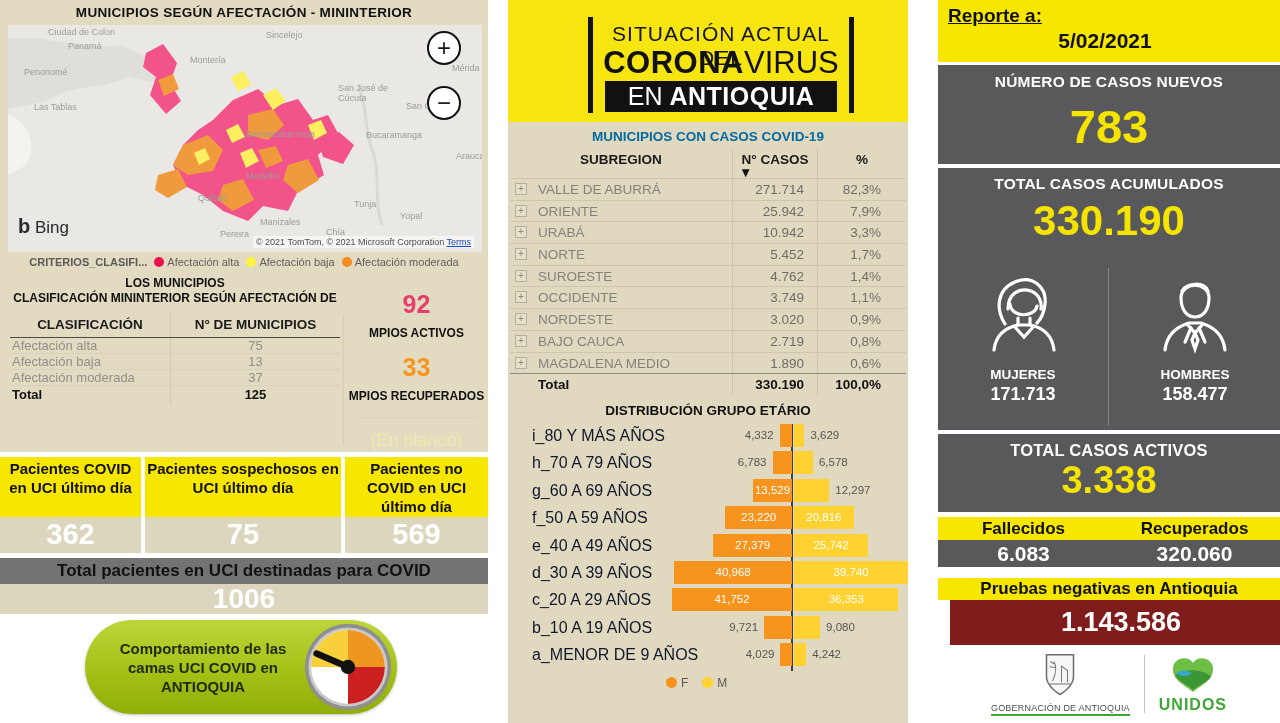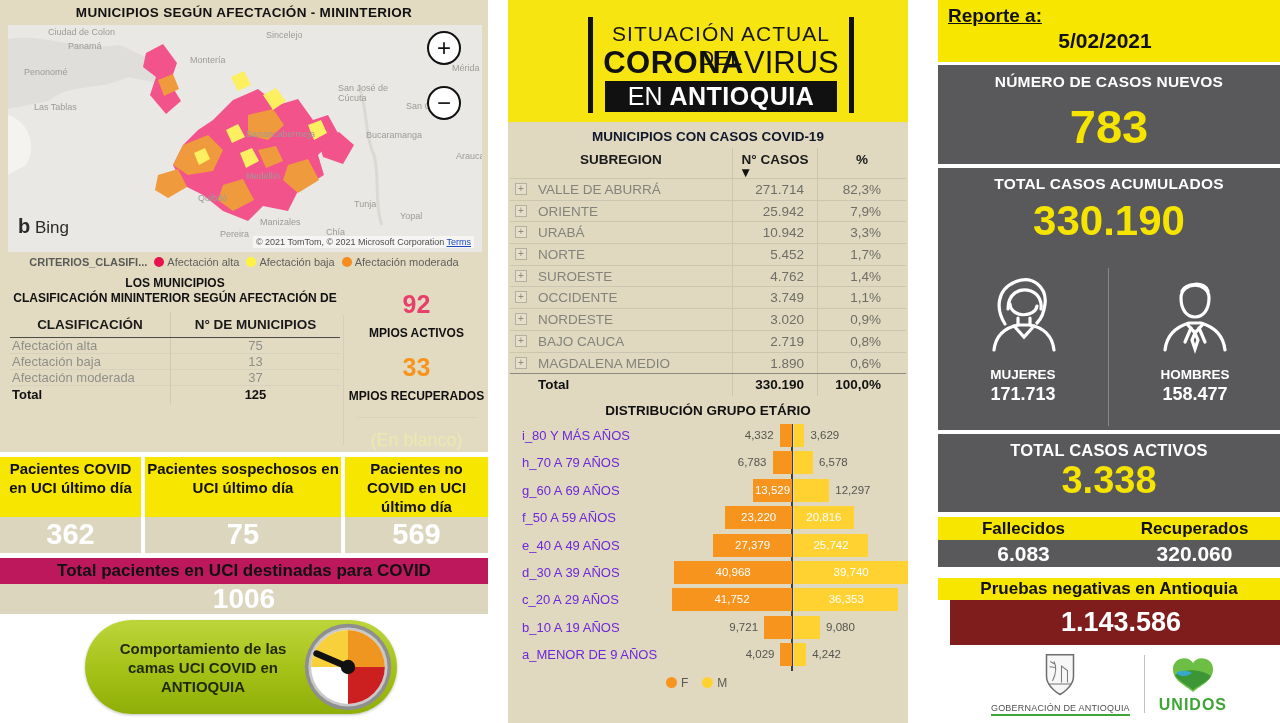--- a/index.html
+++ b/index.html
@@ -57,21 +57,21 @@
   .mpios-blank { font-size:18px; color:#eee8af; margin-top:12px; }
 
   
   .uci-card { position:absolute; top:457px; }
   .uci-card .uci-head { background:#f7e600; height:60px; font-weight:700; font-size:15px; line-height:19px;
      text-align:center; padding-top:2px; color:#111; }
   .uci-card .uci-val { background:#ddd6bf; height:36px; line-height:34px; text-align:center;
      color:#fff; font-weight:700; font-size:29px; }
   .uci-c1 { left:0; width:141px; } .uci-c2 { left:145px; width:196px; } .uci-c3 { left:345px; width:143px; }
 
-  .uci-total-bar { position:absolute; left:0; top:558px; width:488px; height:26px; background:#be185d;
+  .uci-total-bar { position:absolute; left:0; top:558px; width:488px; height:26px; background:#737373;
      text-align:center; font-weight:700; font-size:17px; line-height:26px; color:#111; }
   .uci-total-val { position:absolute; left:0; top:584px; width:488px; height:30px; background:#ddd6bf;
      text-align:center; font-weight:700; font-size:28px; line-height:29px; color:#fff; }
 
   .uci-button { position:absolute; left:85px; top:620px; width:312px; height:94px; border-radius:47px;
      background:linear-gradient(180deg,#bdd53a 0%,#a4c117 55%,#8fae08 100%);
      box-shadow:0 1px 3px rgba(0,0,0,.25); cursor:pointer; }
   .uci-button-text { position:absolute; left:18px; top:0; width:200px; height:94px; display:flex; align-items:center;
      text-align:center; font-weight:800; font-size:15px; line-height:19px; color:#1f2a05; }
   .gauge { position:absolute; right:4px; top:2px; }
@@ -83,21 +83,21 @@
   .cp-bar-l { left:80px; } .cp-bar-r { left:341px; }
   .cp-h1 { position:absolute; left:90px; width:246px; top:22px; text-align:center; font-size:21px;
      letter-spacing:1px; color:#161616; font-weight:400; }
   .cp-h2 { position:absolute; left:90px; width:246px; top:45px; text-align:center; font-size:31px; color:#111; }
   .cp-h2 b { font-weight:800; letter-spacing:.5px; } .cp-h2 span { font-weight:300; }
   .cp-h3 { position:absolute; left:97px; width:232px; top:81px; height:31px; background:#111;
      text-align:center; color:#fff; font-size:25px; line-height:31px; }
   .cp-h3 span { font-weight:300; } .cp-h3 b { font-weight:800; letter-spacing:.5px; }
 
   .cp-table-title { position:absolute; left:0; top:129px; width:400px; text-align:center;
-     font-weight:700; font-size:13.5px; color:#0f172a; }
+     font-weight:700; font-size:13.5px; color:#0369a1; }
   .sr-table { position:absolute; left:2px; top:148px; width:396px; }
   .sr-header { display:flex; height:30px; position:relative; }
   .sr-header span { font-weight:700; font-size:13.5px; }
   .sr-hname { width:222px; text-align:center; line-height:24px; }
   .sr-hcasos { width:85px; text-align:center; line-height:24px; border-left:1px solid #ccc6b0; position:relative; }
   .sr-hpct { width:89px; text-align:center; line-height:24px; border-left:1px solid #ccc6b0; }
   .sort-arrow { position:absolute; left:6px; bottom:1px; font-size:8px; line-height:8px; color:#111; }
   .sr-row { display:flex; height:21.7px; border-top:1px solid #ccc6b0; color:#83837b; font-size:13.5px; }
   .sr-name { width:222px; line-height:21px; padding-left:28px; position:relative; white-space:nowrap; }
   .sr-val { width:85px; line-height:21px; text-align:right; padding-right:13px; border-left:1px solid #ccc6b0; color:#6e6e66; }
@@ -105,21 +105,21 @@
   .expander { position:absolute; left:5px; top:4px; width:12px; height:12px; border:1px solid #b4b0a0;
      color:#8d8a7c; font-size:10px; line-height:10px; text-align:center; background:#e6e0ca; }
   .sr-total { display:flex; height:23px; border-top:1px solid #8a8a80; font-weight:700; color:#111; font-size:13.5px; }
   .sr-total .sr-name { padding-left:28px; line-height:22px; }
   .sr-total .sr-val, .sr-total .sr-pct { color:#111; line-height:22px; }
 
   .cp-chart-title { position:absolute; left:0; top:403px; width:400px; text-align:center;
      font-weight:700; font-size:13.5px; color:#111; }
   .pyramid { position:absolute; left:0; top:424px; width:400px; height:270px; }
   .pyr-center-line { position:absolute; left:283px; top:0; width:2px; height:247px; background:#3f3f3f; }
-  .pyr-label { position:absolute; left:14px; width:155px; font-size:13px; color:#6d28d9; line-height:23px; white-space:nowrap; }
+  .pyr-label { position:absolute; left:24px; width:155px; font-size:16px; color:#0f172a; line-height:23px; white-space:nowrap; }
   .pyr-bar { position:absolute; height:23px; font-size:11.5px; line-height:23px; text-align:center; color:#fff; overflow:visible; }
   .pyr-bar-f { background:#f7941e; } .pyr-bar-m { background:#ffd232; }
   .pyr-val-out { position:absolute; font-size:11.5px; color:#55544e; line-height:23px; white-space:nowrap; }
   .pyr-legend { position:absolute; left:158px; top:252px; font-size:12px; color:#5a5952; display:flex; gap:14px; align-items:center; }
   .pyr-legend .dot { width:11px; height:11px; margin-right:4px; }
   .dot-f { background:#f7941e; } .dot-m { background:#ffd232; }
 
   
   .right-panel { position:absolute; left:938px; top:0; width:342px; height:723px; }
   .rp-report { position:absolute; left:0; top:0; width:342px; height:62px; background:#f7e600; }

